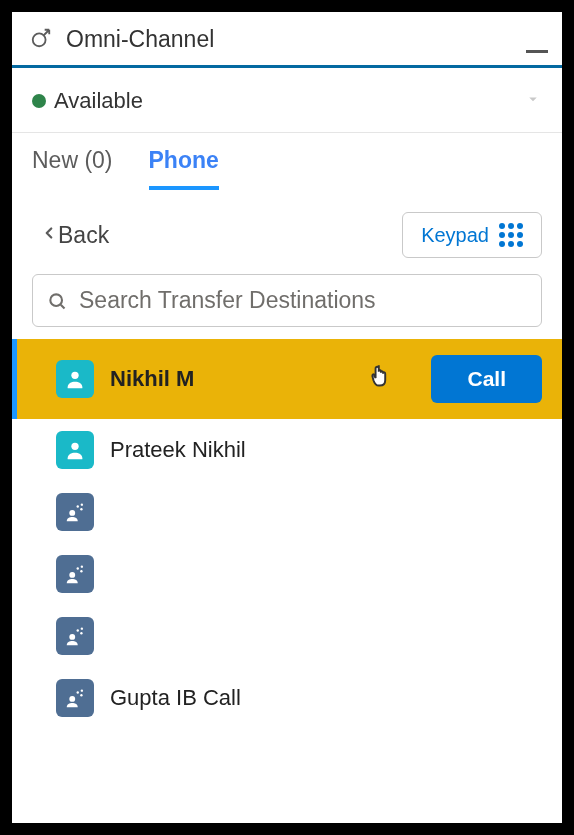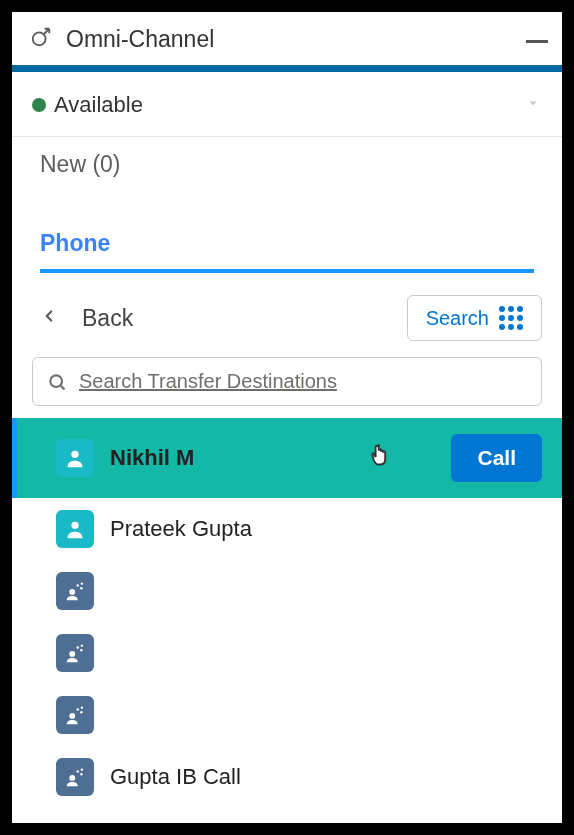--- a/index.html
+++ b/index.html
@@ -13,23 +13,23 @@
     .window {
       background: #fff;
       width: 100%;
       height: 100%;
       display: flex;
       flex-direction: column;
       overflow: hidden;
     }
     .titlebar {
       display: flex;
-      align-items: flex-start;
+      align-items: flex-end;
       padding: 14px 18px 12px;
-      border-bottom: 7px solid #0369a1;
+      border-bottom: 3px solid #0369a1;
       gap: 14px;
     }
     .title-icon { color: #5c5c5c; flex-shrink: 0; }
     .title-text {
       font-size: 23px;
       color: #333;
       flex: 1;
     }
     .min-dash {
       width: 22px; height: 3px; background: #555;
@@ -43,40 +43,38 @@
       border-bottom: 1px solid #e5e5e5;
     }
     .status-dot {
       width: 14px; height: 14px; border-radius: 50%; background: #2e844a;
     }
     .status-text { font-size: 22px; color: #333; }
     .status-chevron { margin-left: auto; color: #c9c9c9; }
     .tabs {
       display: flex;
       gap: 36px;
-      padding: 14px 28px 0;
-      flex-direction: column;
+      padding: 14px 20px 0;
     }
     .tab {
       font-size: 23px;
       color: #5c5c5c;
       padding-bottom: 12px;
       cursor: pointer;
       border-bottom: 4px solid transparent;
     }
     .tab.active {
       color: #3b82f6;
       font-weight: 700;
       border-bottom-color: #1b96ff;
     }
     .nav-row {
       display: flex;
       align-items: center;
       padding: 22px 20px 16px 28px;
-      gap: 24px;
     }
     .chev-back { color: #5c5c5c; cursor:pointer; }
     .back-text { font-size: 23px; color: #444; cursor:pointer; flex:1; }
     .keypad-btn {
       display: flex;
       align-items: center;
       gap: 10px;
       border: 1px solid #c9c9c9;
       border-radius: 6px;
       padding: 10px 18px;
@@ -98,37 +96,36 @@
       display: flex;
       align-items: center;
       gap: 12px;
       border: 1px solid #c9c9c9;
       border-radius: 6px;
       padding: 12px 14px;
     }
     .search svg { color: #706e6b; flex-shrink: 0; }
     .search input {
       border: 0; outline: 0;
-      font-size: 20px;
+      font-size: 23px;
       color: #706e6b;
       width: 100%;
       background: transparent;
-      text-decoration: underline;
     }
     .search input::placeholder { color: #706e6b; }
     .list { display: flex; flex-direction: column; }
     .row {
       display: flex;
       align-items: center;
       gap: 16px;
       padding: 12px 20px 12px 44px;
       cursor: pointer;
     }
     .row.selected {
-      background: #14b8a6;
+      background: #eab308;
       border-left: 5px solid #1b96ff;
       padding-left: 39px;
       padding-top: 16px;
       padding-bottom: 16px;
       position: relative;
     }
     .avatar {
       width: 38px; height: 38px; border-radius: 6px;
       display:flex; align-items:center; justify-content:center;
       flex-shrink:0;
@@ -139,21 +136,21 @@
     .name { font-size: 22px; color: #222; }
     .row.selected .name { font-weight: 700; }
     .call-btn {
       margin-left: auto;
       background: #0176d3;
       color: #fff;
       font-weight: 700;
       font-size: 21px;
       border: 0;
       border-radius: 6px;
-      padding: 12px 26px;
+      padding: 12px 36px;
       cursor: pointer;
     }
     .cursor {
       position: absolute;
       left: 352px;
       top: 50%;
       transform: translateY(-50%);
       color: #333;
       pointer-events: none;
     }
@@ -190,21 +187,21 @@
   </div>
 
   <div class="nav-row">
     <span class="chev-back">
       <svg width="18" height="18" viewBox="0 0 24 24" fill="none" stroke="currentColor" stroke-width="3" stroke-linecap="round" stroke-linejoin="round">
           <polyline points="15 18 9 12 15 6"></polyline>
         </svg>
     </span>
     <span class="back-text">Back</span>
     <div class="keypad-btn">
-      <span>Search</span>
+      <span>Keypad</span>
       <span class="keypad-grid">
         <span></span>
           <span></span>
           <span></span>
           <span></span>
           <span></span>
           <span></span>
           <span></span>
           <span></span>
           <span></span>
@@ -236,21 +233,21 @@
             <path d="M9 3 V9 M9 9 C9 7 11 7 11 9 V10 C11 8 13 8 13 10 V11 C13 9 15 9 15 11 V17 C15 20 13 22 10 22 H9 C6 22 5 20 4 17 L3 13 C3 11 5 11 5 13 L6 15 V6 C6 4 9 4 9 6 Z" fill="#fff"></path>
           </svg></span>
       </div>
       <div class="row">
         <span class="avatar user">
           <svg width="22" height="22" viewBox="0 0 24 24" fill="currentColor">
             <circle cx="12" cy="8" r="4"></circle>
             <path d="M4 21c0-4 4-6 8-6s8 2 8 6v1H4z"></path>
           </svg>
         </span>
-        <span class="name">Prateek Gupta</span>
+        <span class="name">Prateek Nikhil</span>
       </div>
       <div class="row">
         <span class="avatar queue">
           <svg width="22" height="22" viewBox="0 0 24 24" fill="currentColor">
             <circle cx="9" cy="13" r="3.2"></circle>
             <path d="M3 22c0-3 3-4.5 6-4.5s6 1.5 6 4.5H3z"></path>
             <circle cx="15" cy="6" r="1.3"></circle>
             <circle cx="19" cy="9" r="1.3"></circle>
             <circle cx="19.5" cy="4" r="1.3"></circle>
           </svg>

